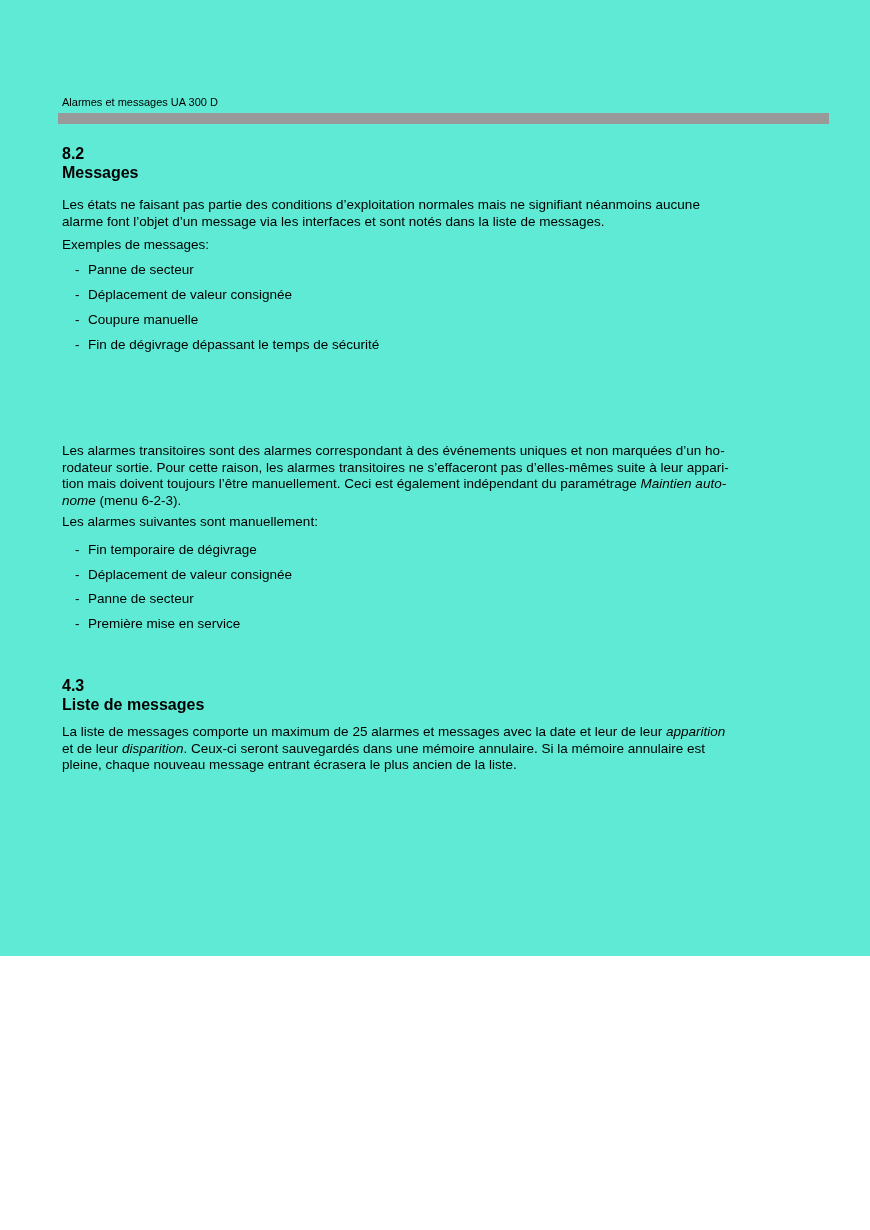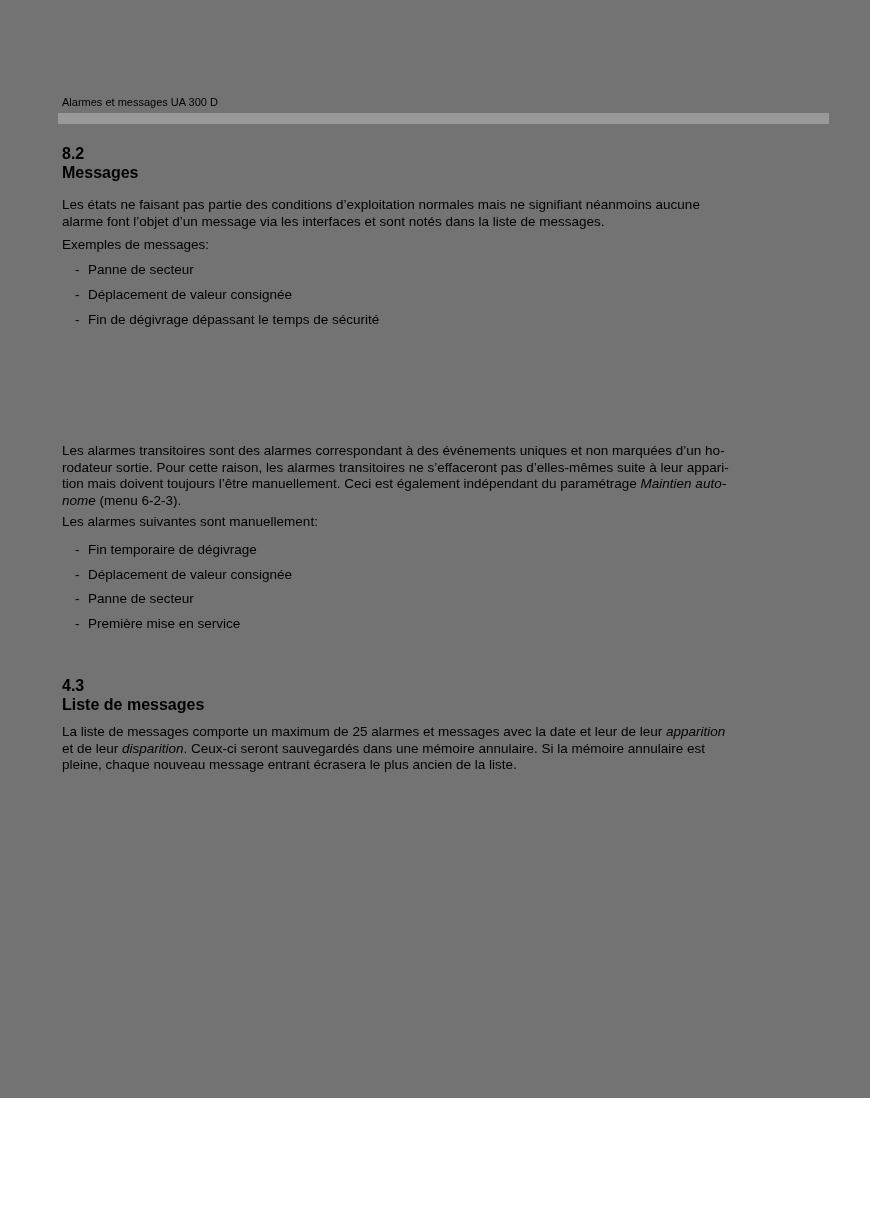--- a/index.html
+++ b/index.html
@@ -5,22 +5,22 @@
   html, body {
     margin: 0;
     padding: 0;
     background: #ffffff;
     font-family: "Liberation Sans", sans-serif;
     color: #000000;
   }
   .page {
     position: relative;
     width: 870px;
-    height: 1098px;
-    background: #737373;
+    height: 956px;
+    background: #5eead4;
     overflow: hidden;
   }
   .header-title {
     position: absolute;
     left: 62px;
     top: 96px;
     font-size: 11px;
     line-height: 13px;
     white-space: nowrap;
   }
@@ -109,20 +109,21 @@
   <div class="section-heading" id="heading-82">
     <span class="heading-number">8.2</span>
     <span class="heading-title">Messages</span>
   </div>
   <div class="paragraph" id="para-82"><span>Les états ne faisant pas partie des conditions d’exploitation normales mais ne signifiant néanmoins aucune
 alarme font l’objet d’un message via les interfaces et sont notés dans la liste de messages.</span></div>
   <div class="paragraph" id="label-82">Exemples de messages:</div>
   <div class="list" id="list-82">
     <div class="list-item"><span class="dash">-</span><span>Panne de secteur</span></div>
     <div class="list-item"><span class="dash">-</span><span>Déplacement de valeur consignée</span></div>
+    <div class="list-item"><span class="dash">-</span><span>Coupure manuelle</span></div>
     <div class="list-item"><span class="dash">-</span><span>Fin de dégivrage dépassant le temps de sécurité</span></div>
   </div>
 
   <div class="paragraph" id="para-83"><span>Les alarmes transitoires sont des alarmes correspondant à des événements uniques et non marquées d’un ho-
 rodateur sortie. Pour cette raison, les alarmes transitoires ne s’effaceront pas d’elles-mêmes suite à leur appari-
 tion mais doivent toujours l’être manuellement. Ceci est également indépendant du paramétrage </span><i>Maintien auto-
 nome</i><span> (menu 6-2-3).</span></div>
   <div class="paragraph" id="label-83">Les alarmes suivantes sont manuellement:</div>
   <div class="list" id="list-83">
     <div class="list-item"><span class="dash">-</span><span>Fin temporaire de dégivrage</span></div>

